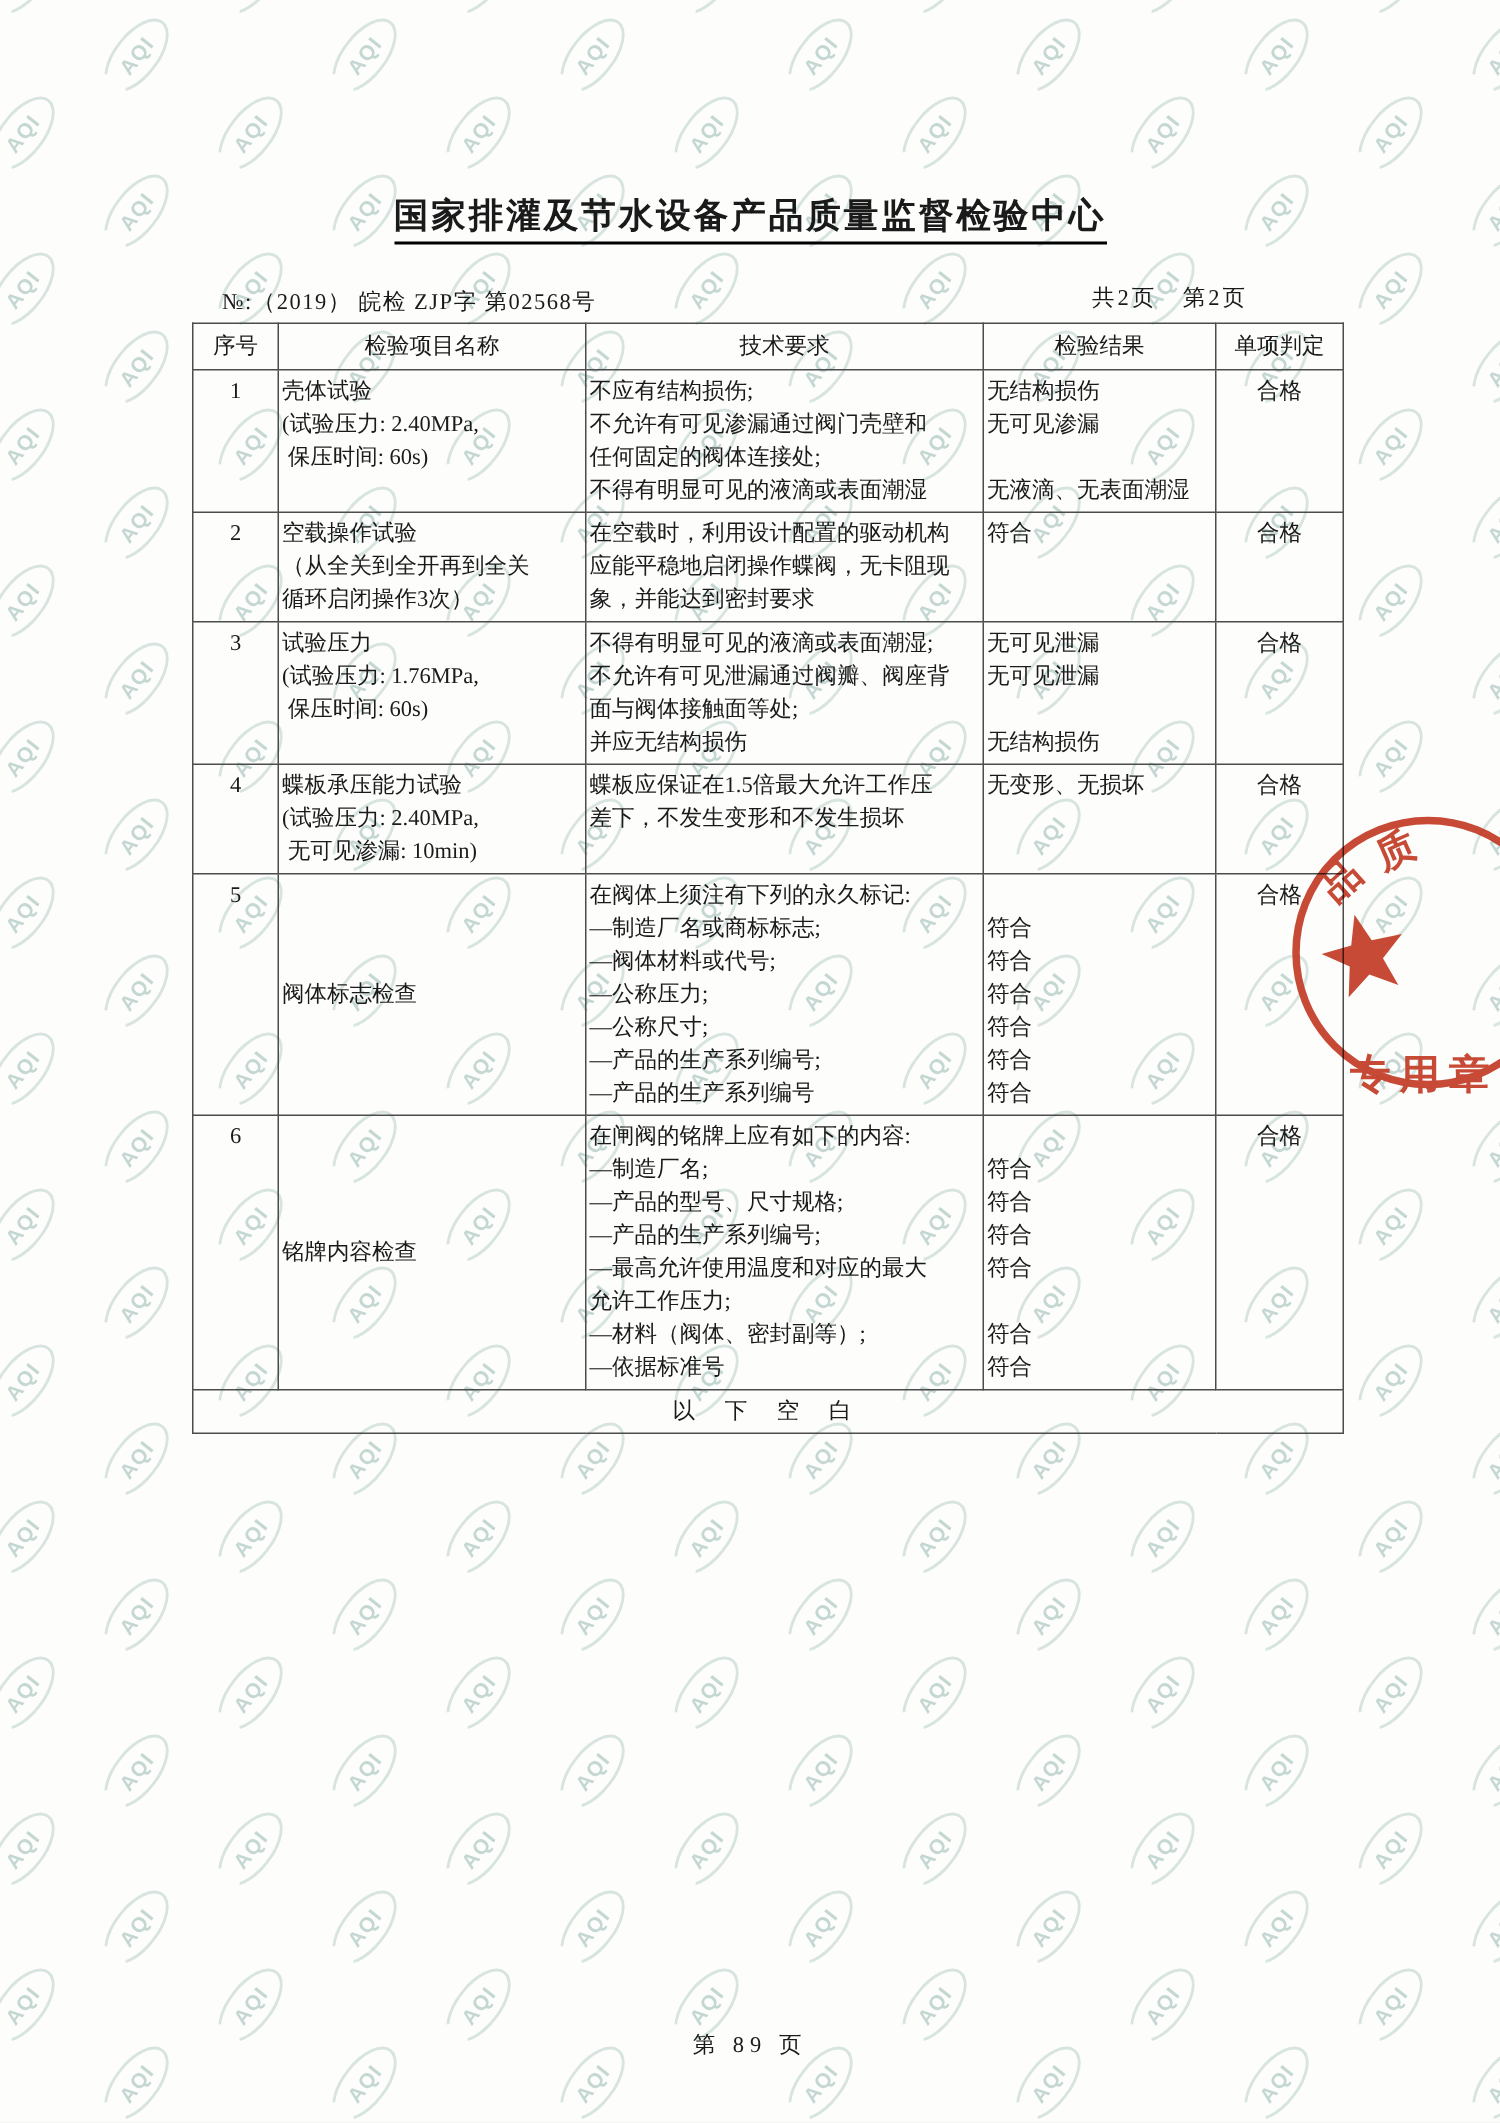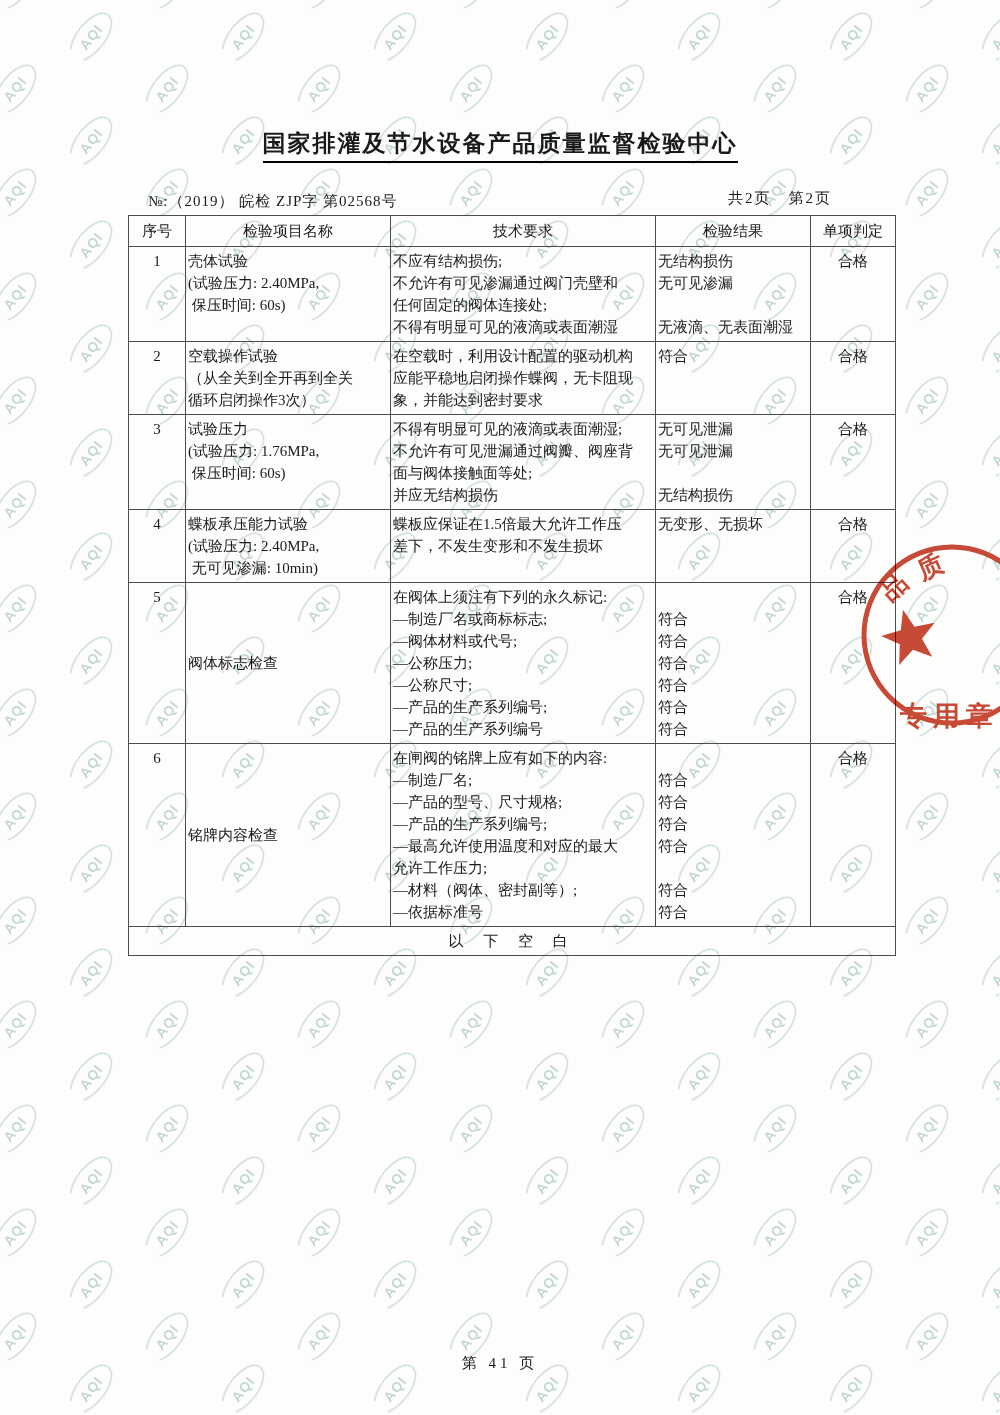--- a/index.html
+++ b/index.html
@@ -451,16 +451,16 @@
     </table>
 
     <svg class="stamp" width="150" height="220" viewBox="0 0 150 220" style="overflow:hidden">
       <circle cx="102" cy="115" r="88" fill="none" stroke="#c23a24" stroke-width="5"></circle>
       <path d="M0,-29 L7.05,-9.71 L27.58,-8.96 L11.41,3.71 L17.05,23.46 L0,12 L-17.05,23.46 L-11.41,3.71 L-27.58,-8.96 L-7.05,-9.71 Z" fill="#c23a24" transform="translate(60,118) rotate(-14)"></path>
       <text x="40" y="82" font-size="26" font-weight="bold" fill="#c23a24" transform="rotate(-42 40 82)" font-family="Liberation Serif, serif">品</text>
       <text x="72" y="60" font-size="26" font-weight="bold" fill="#c23a24" transform="rotate(-24 72 60)" font-family="Liberation Serif, serif">质</text>
       <text x="50" y="205" font-size="27" font-weight="bold" fill="#c23a24" letter-spacing="6" font-family="Liberation Serif, serif">专用章</text>
     </svg>
 
-    <div class="page-footer">第 41 页</div>
+    <div class="page-footer">第 89 页</div>
 
   </div>
 </div>
 
 </body></html>

